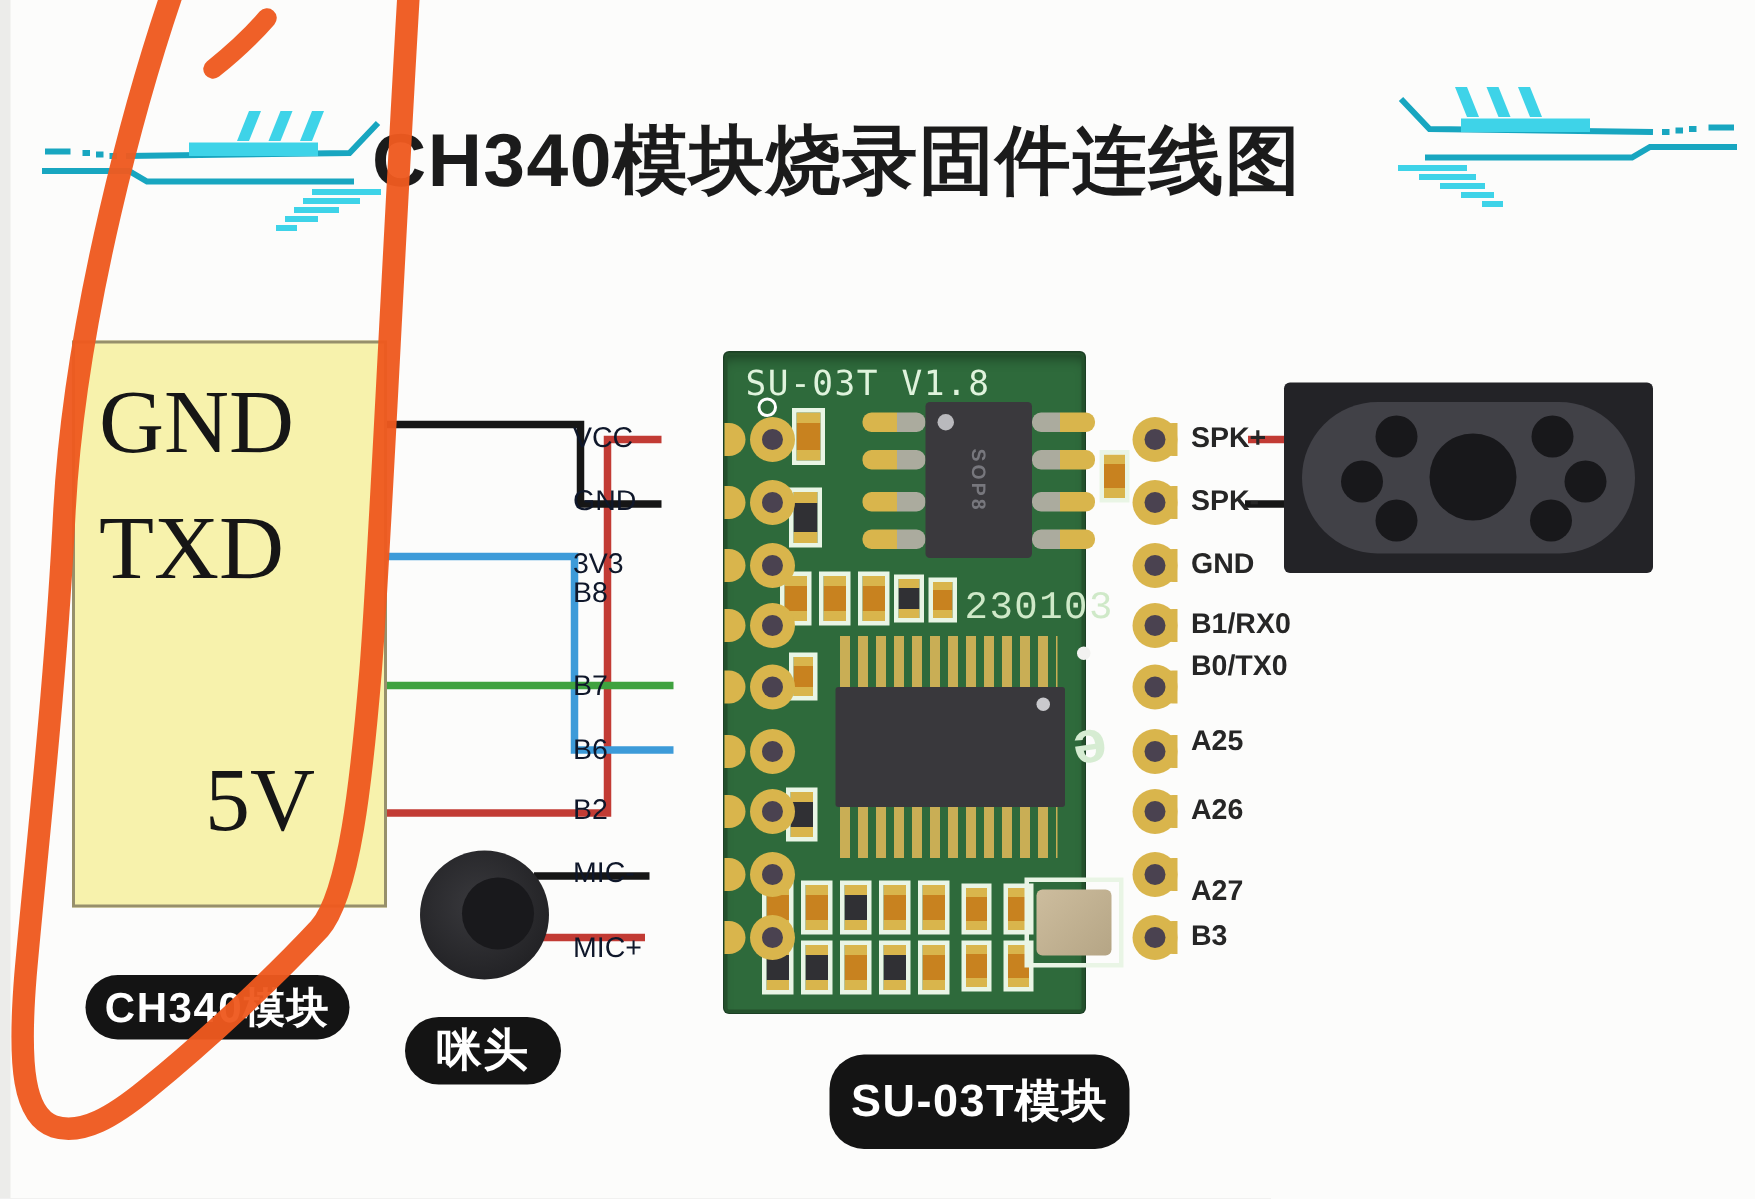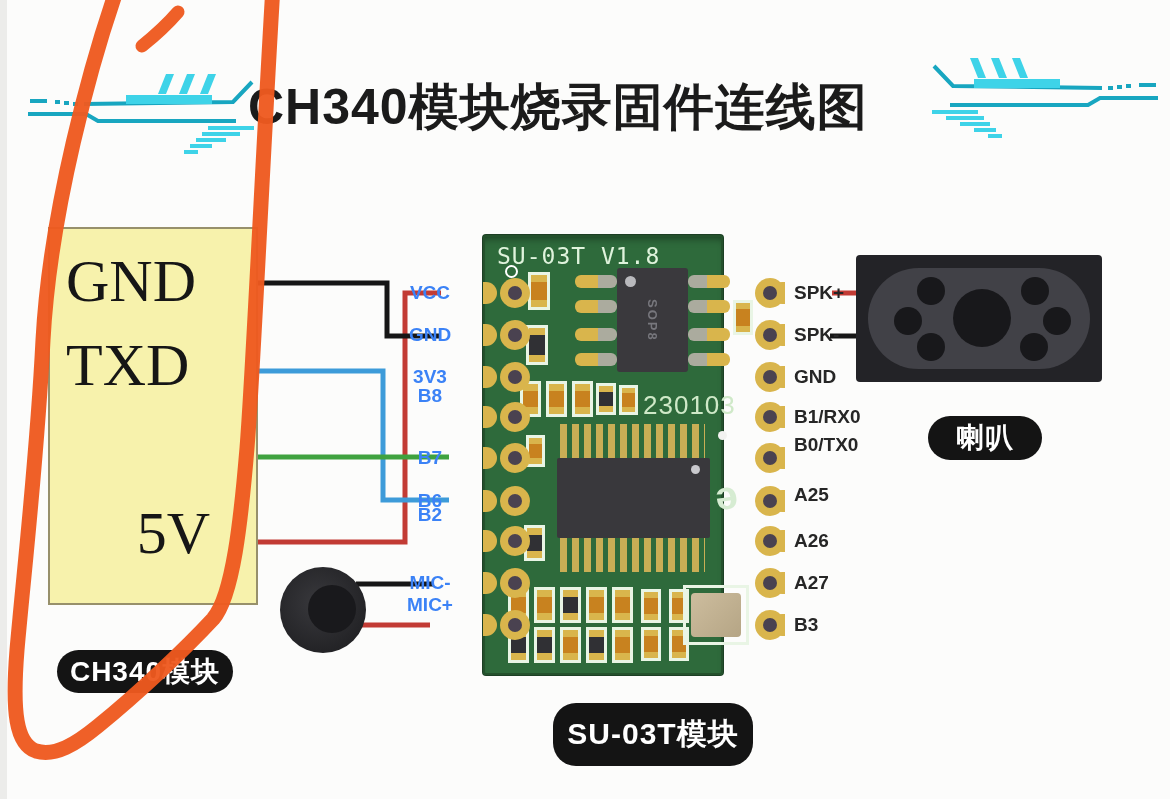--- a/index.html
+++ b/index.html
@@ -13,30 +13,30 @@
          color:#1b1b1b;letter-spacing:1px;white-space:nowrap;}
   
   .ch-box{left:48px;top:227px;width:206px;height:374px;background:#F7F2AC;border:2px solid #97906B;}
   .ch-pin{position:absolute;left:0;width:100%;height:72px;line-height:72px;font-family:"Liberation Serif",serif;
           font-size:60px;color:#161616;padding-left:16px;box-sizing:border-box;}
   .ch-pin.right{text-align:right;padding-right:46px;padding-left:0;}
   
   .badge{background:#141414;color:#fff;border-radius:23px;text-align:center;font-weight:700;
          display:flex;align-items:center;justify-content:center;letter-spacing:1px;}
   
-  .lblL{width:96px;left:382px;text-align:center;height:22px;line-height:22px;
-        font-size:19px;font-weight:700;color:#3b82f6;letter-spacing:0;}
+  .lblL{width:96px;left:382px;text-align:left;height:22px;line-height:22px;
+        font-size:19px;font-weight:400;color:#0f172a;letter-spacing:0;}
   .lblR{left:794px;width:120px;text-align:left;height:22px;line-height:22px;
         font-size:19px;font-weight:700;color:#262626;}
   
   .pcb{left:483px;top:235px;width:240px;height:440px;background:#2E6A3B;border-radius:3px;
        box-shadow:inset 0 0 0 2px #24512C, inset 0 7px 9px -4px rgba(0,0,0,.45), 0 0 0 1px #1c3f24;}
   .silk{position:absolute;left:14px;top:8px;font-family:"DejaVu Sans Mono",monospace;
         font-size:23px;color:#DFF3DC;letter-spacing:1px;}
-  .datecode{position:absolute;left:160px;top:155px;font-family:Liberation Sans, sans-serif;
+  .datecode{position:absolute;left:160px;top:155px;font-family:Liberation Mono, monospace;
         font-size:26px;color:#CFE9C8;letter-spacing:1px;}
   .ring{position:absolute;left:22px;top:30px;width:9px;height:9px;border:2px solid #fff;border-radius:50%;}
   .wdot{position:absolute;border-radius:50%;background:#f2f2f0;}
   
   .pinL,.pinR{position:absolute;height:30px;}
   .pinL{left:483px;width:48px;}
   .pinR{left:755px;width:30px;}
   .pedge{position:absolute;top:4px;width:14px;height:22px;background:#D9B54C;}
   .pinL .pedge{left:0;border-radius:0 11px 11px 0;}
   .pinR .pedge{left:16px;border-radius:11px 0 0 11px;}
@@ -119,32 +119,32 @@
     <div class="ch-pin right" style="top:268px">5V</div>
   </div>
   <div class="abs badge" style="left:57px;top:650px;width:176px;height:43px;font-size:28px;">CH340模块</div>
 
   <div class="abs lblL" style="top:282px">VCC</div>
   <div class="abs lblL" style="top:324px">GND</div>
   <div class="abs lblL" style="top:366px">3V3</div>
   <div class="abs lblL" style="top:385px">B8</div>
   <div class="abs lblL" style="top:447px">B7</div>
   <div class="abs lblL" style="top:490px">B6</div>
-  <div class="abs lblL" style="top:504px">B2</div>
+  <div class="abs lblL" style="top:530px">B2</div>
   <div class="abs lblL" style="top:572px">MIC-</div>
-  <div class="abs lblL" style="top:594px">MIC+</div>
+  <div class="abs lblL" style="top:622px">MIC+</div>
 
   <div class="abs lblR" style="top:282px">SPK+</div>
   <div class="abs lblR" style="top:324px">SPK-</div>
   <div class="abs lblR" style="top:366px">GND</div>
   <div class="abs lblR" style="top:406px">B1/RX0</div>
   <div class="abs lblR" style="top:434px">B0/TX0</div>
   <div class="abs lblR" style="top:484px">A25</div>
   <div class="abs lblR" style="top:530px">A26</div>
-  <div class="abs lblR" style="top:572px">A27</div>
+  <div class="abs lblR" style="top:584px">A27</div>
   <div class="abs lblR" style="top:614px">B3</div>
 
   <div class="abs pcb">
     <div class="silk">SU-03T V1.8</div>
     <div class="ring"></div>
 
     <span class="leg legL" style="top:40px"></span>
     <span class="leg legL" style="top:65px"></span>
     <span class="leg legL" style="top:93px"></span>
     <span class="leg legL" style="top:118px"></span>
@@ -287,32 +287,32 @@
       <span class="pedge"></span>
       <span class="pcirc"></span>
       <span class="phole"></span>
     </div>
 
   <div class="abs badge" style="left:553px;top:703px;width:200px;height:63px;font-size:30px;">SU-03T模块</div>
 
   <div class="abs mic">
       <i></i>
     </div>
+  <div class="abs badge" style="left:270px;top:678px;width:104px;height:45px;font-size:30px;">咪头</div>
 
   <div class="abs spk">
     <div class="inner"></div>
     <span class="c" style="left:97px;top:34px;width:58px;height:58px;"></span>
     <span class="c" style="left:61px;top:22px;width:28px;height:28px;"></span>
     <span class="c" style="left:165px;top:22px;width:28px;height:28px;"></span>
     <span class="c" style="left:38px;top:52px;width:28px;height:28px;"></span>
     <span class="c" style="left:187px;top:52px;width:28px;height:28px;"></span>
     <span class="c" style="left:61px;top:78px;width:28px;height:28px;"></span>
     <span class="c" style="left:164px;top:78px;width:28px;height:28px;"></span>
   </div>
-  <div class="abs badge" style="left:928px;top:416px;width:114px;height:44px;font-size:28px;">喇叭</div>
 
   <svg width="1170" height="799" style="z-index:10;pointer-events:none;">
     <path d="M 118,-14 C 92,60 50,210 43,340 C 37,460 24,570 17,650 C 12,712 16,744 36,751
              C 55,757 76,744 98,726 C 140,692 186,648 213,619 C 233,596 241,520 247,448
              C 253,375 262,170 273,-14" fill="none" stroke="#EE5A1F" stroke-width="15" stroke-linecap="round" stroke-linejoin="round" opacity="0.96"></path>
     <path d="M 178,12 C 165,27 152,38 142,46" fill="none" stroke="#EE5A1F" stroke-width="13" stroke-linecap="round" opacity="0.96"></path>
   </svg>
 </div>
 
 </body></html>

